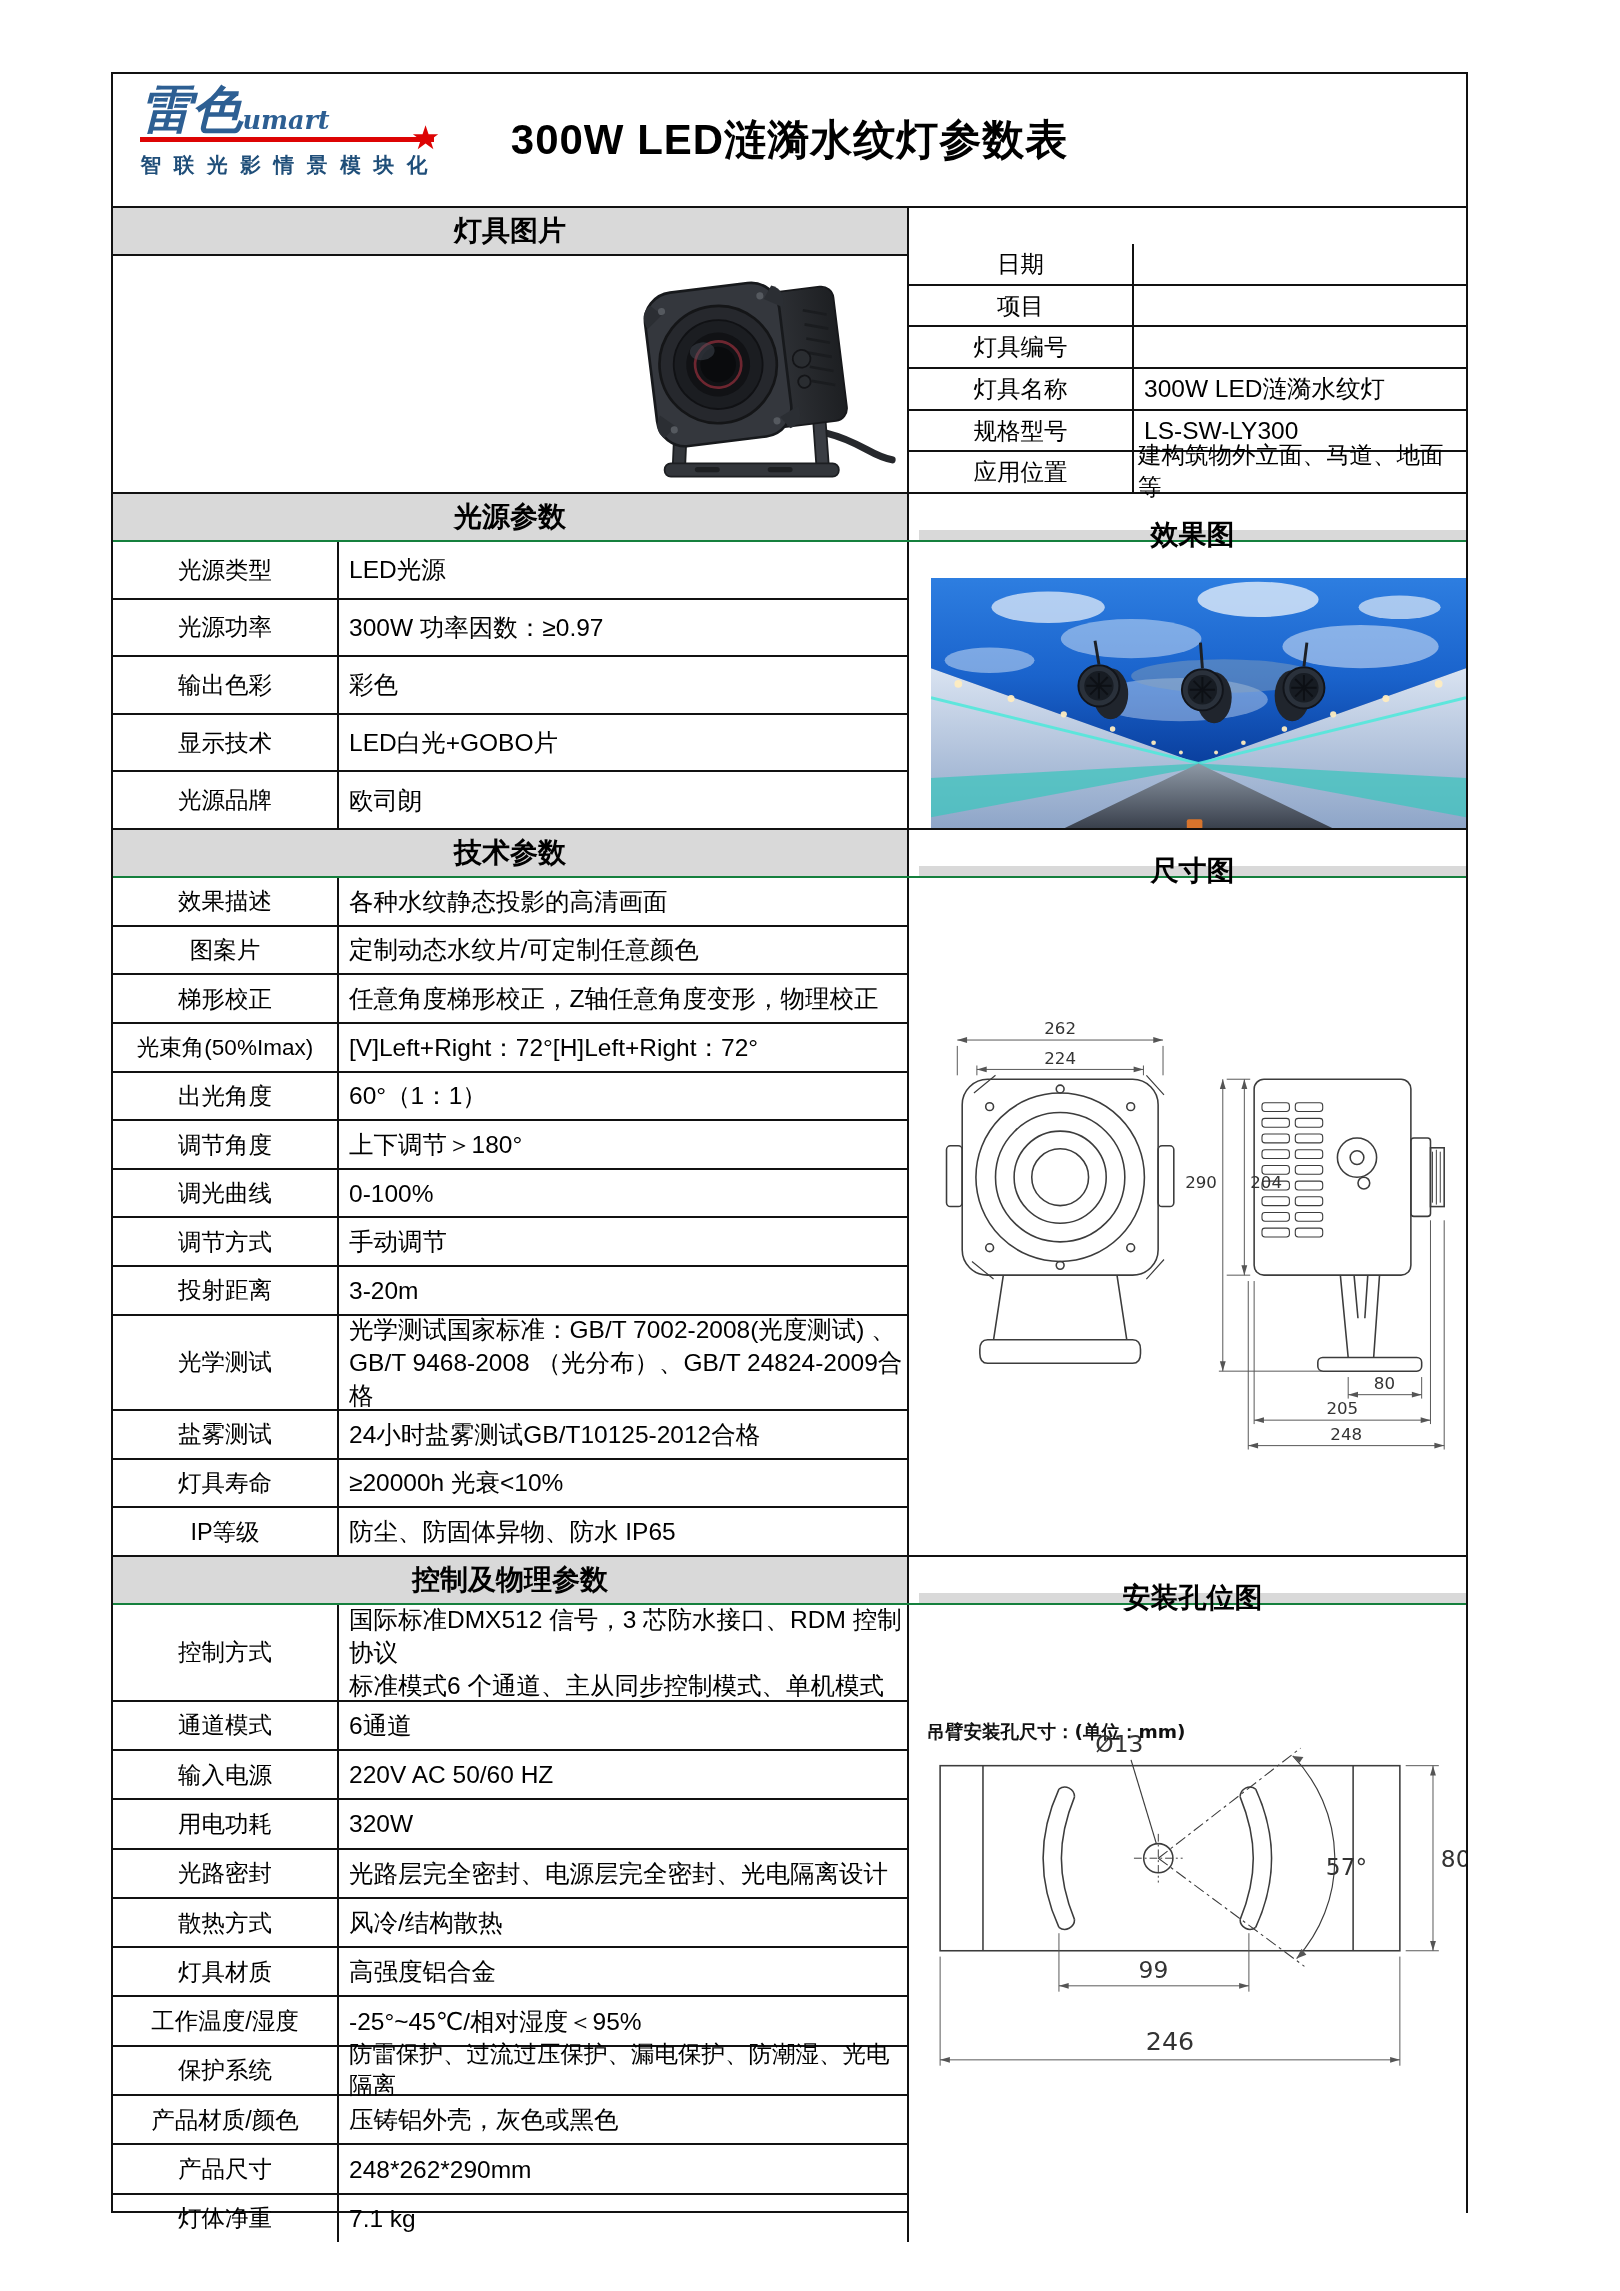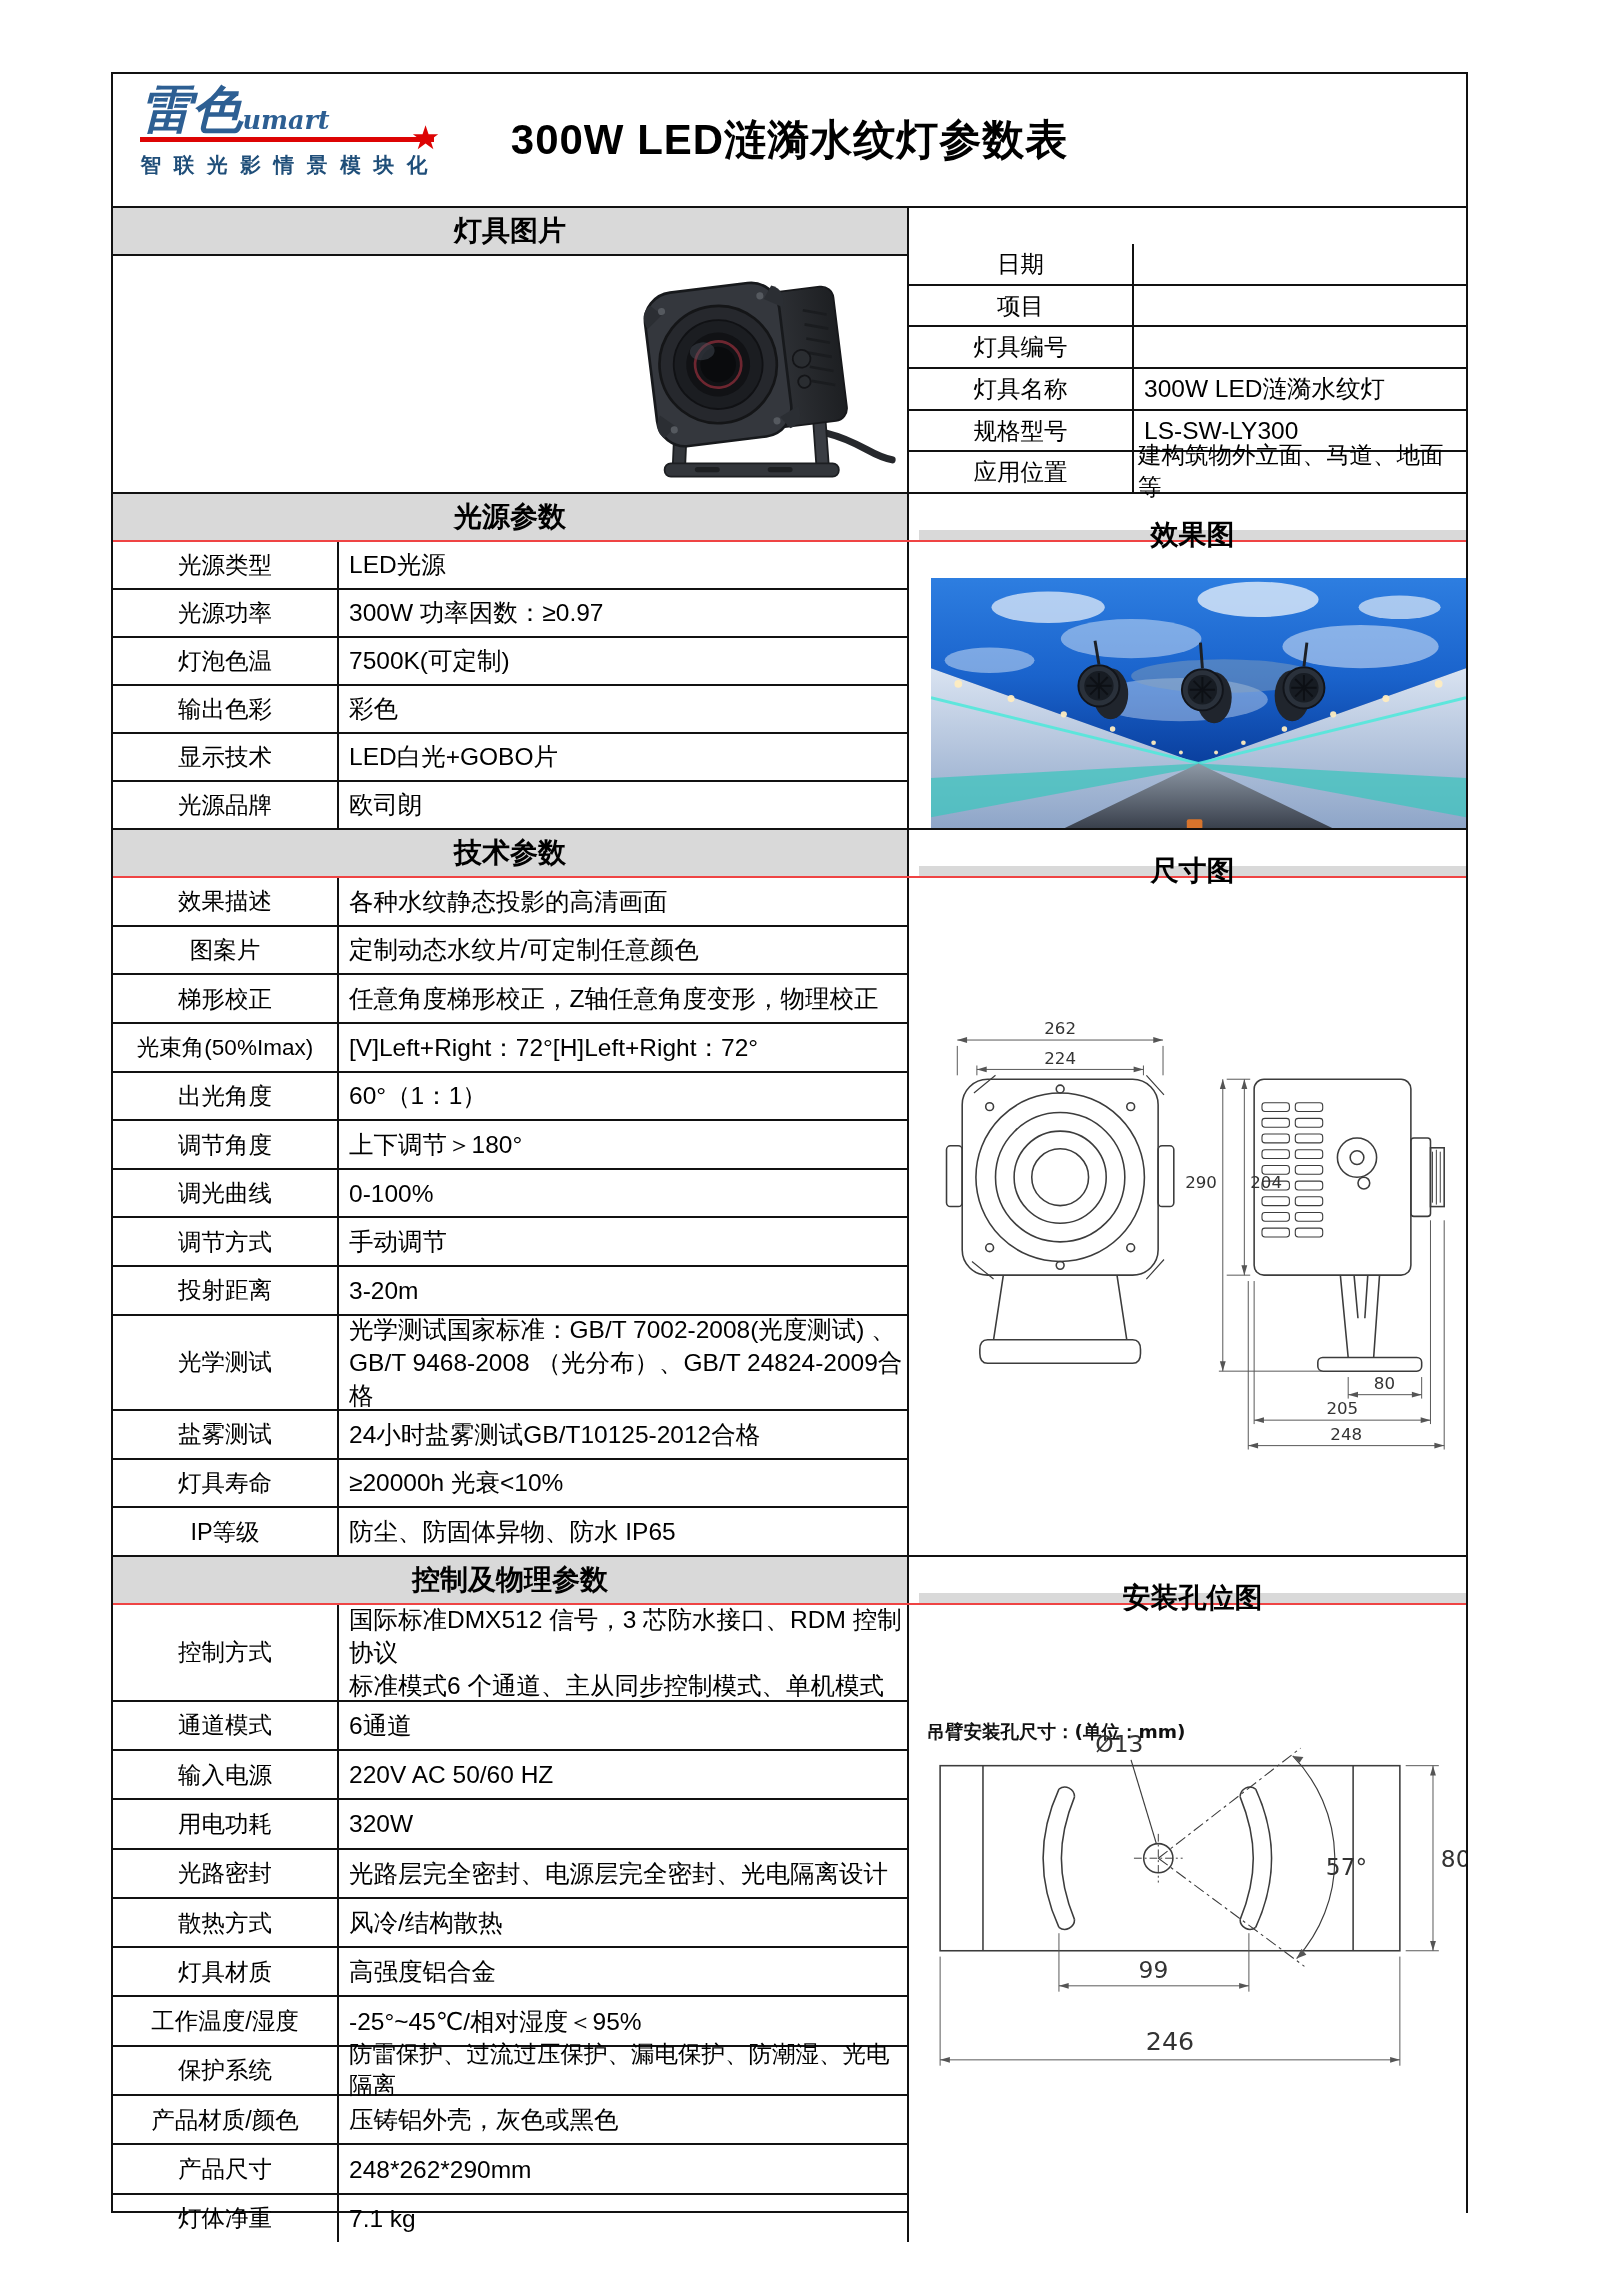--- a/index.html
+++ b/index.html
@@ -21,21 +21,21 @@
   .logo-tag{font-size:20.6px;font-weight:bold;color:#1f4e79;letter-spacing:12.7px;white-space:nowrap;}
   .title{font-size:42px;font-weight:bold;letter-spacing:1px;}
 
   
   .band{display:flex;flex-direction:row;flex:0 0 auto;box-sizing:border-box;}
   .half-l{width:796px;flex:0 0 796px;border-right:2.9px solid #111;box-sizing:border-box;
           display:flex;flex-direction:column;}
   .half-r{flex:1 1 auto;display:flex;flex-direction:column;margin-top:36px;}
   .gray{background:#d9d9d9;font-weight:bold;font-size:28px;display:flex;align-items:center;
         justify-content:center;box-sizing:border-box;}
-  .gband{height:48px;border-bottom:2px solid #ef4444;gap:10px;}
+  .gband{height:48px;border-bottom:2px solid #15803d;gap:10px;}
   .gband .half-l,.gband .half-r{justify-content:center;}
 
   
   .prow{display:flex;flex-direction:row;flex:1 1 0;border-bottom:2px solid #111;box-sizing:border-box;min-height:0;}
   .prow.dbl{flex:2 1 0;}
   .prow:last-child{border-bottom:none;}
   .lbl{width:226px;flex:0 0 226px;border-right:2px solid #111;box-sizing:border-box;display:flex;
        align-items:center;justify-content:center;text-align:center;font-size:23.5px;padding:0 3.9px;}
   .lbl-r{width:225px;flex:0 0 225px;border-right:2px solid #111;box-sizing:border-box;display:flex;
        align-items:center;justify-content:center;text-align:center;font-size:23.5px;}
@@ -163,24 +163,20 @@
 
     <div class="band band-ls">
       <div class="half-l">
         <div class="prow">
           <div class="lbl">光源类型</div>
           <div class="val">LED光源</div>
         </div>
         <div class="prow">
           <div class="lbl">光源功率</div>
           <div class="val">300W 功率因数：≥0.97</div>
-        </div>
-        <div class="prow">
-          <div class="lbl">灯泡色温</div>
-          <div class="val">7500K(可定制)</div>
         </div>
         <div class="prow">
           <div class="lbl">输出色彩</div>
           <div class="val">彩色</div>
         </div>
         <div class="prow">
           <div class="lbl">显示技术</div>
           <div class="val">LED白光+GOBO片</div>
         </div>
         <div class="prow">

